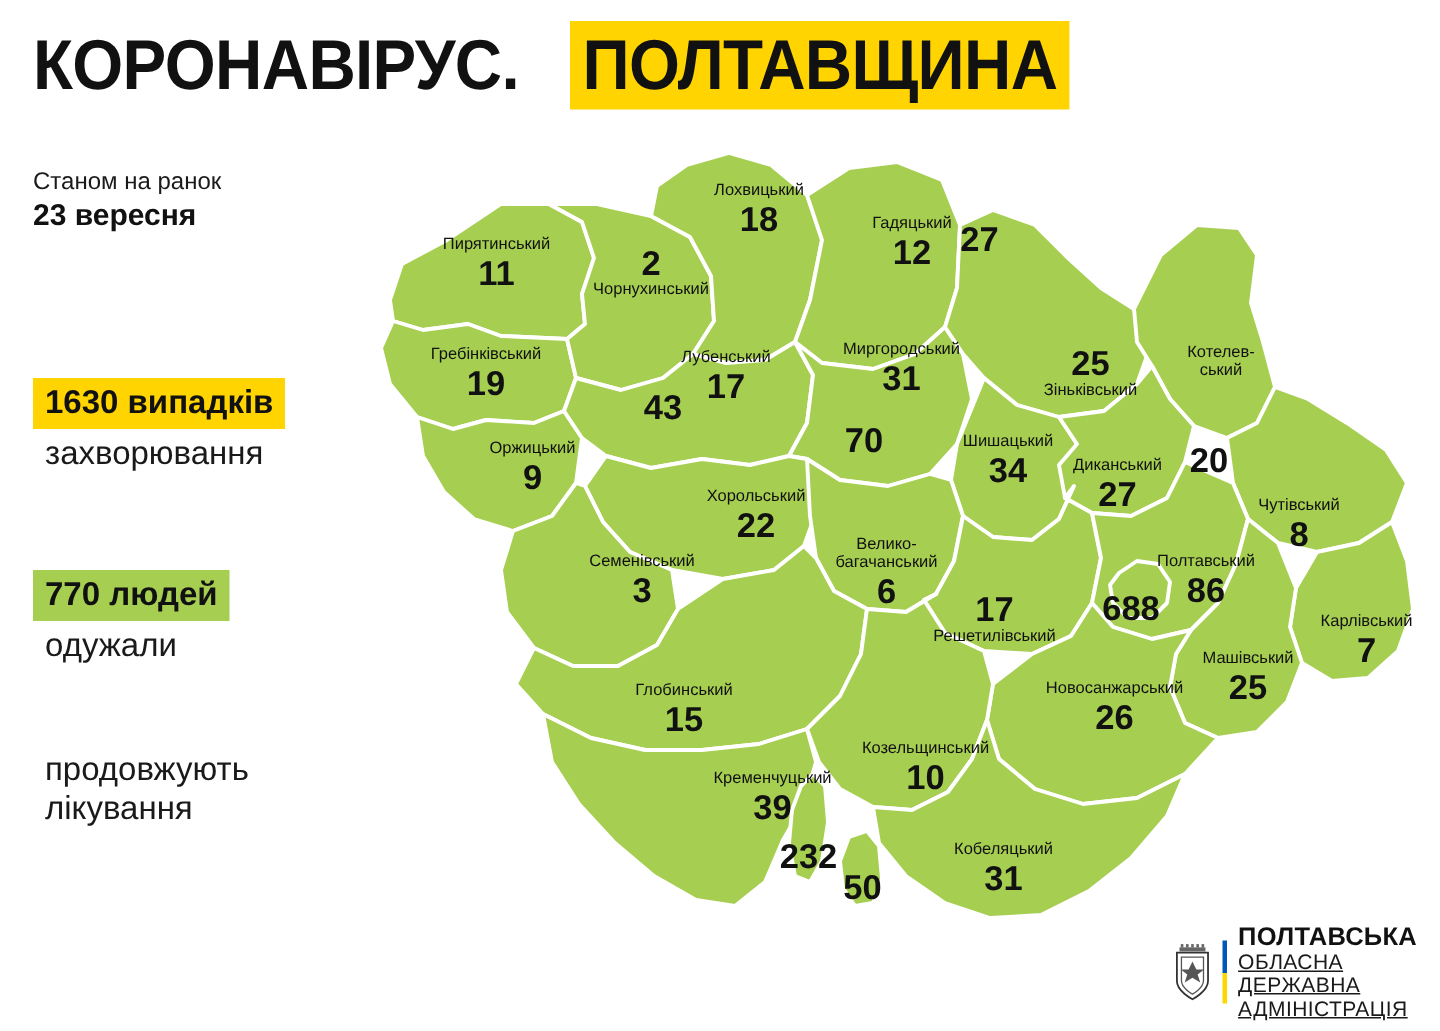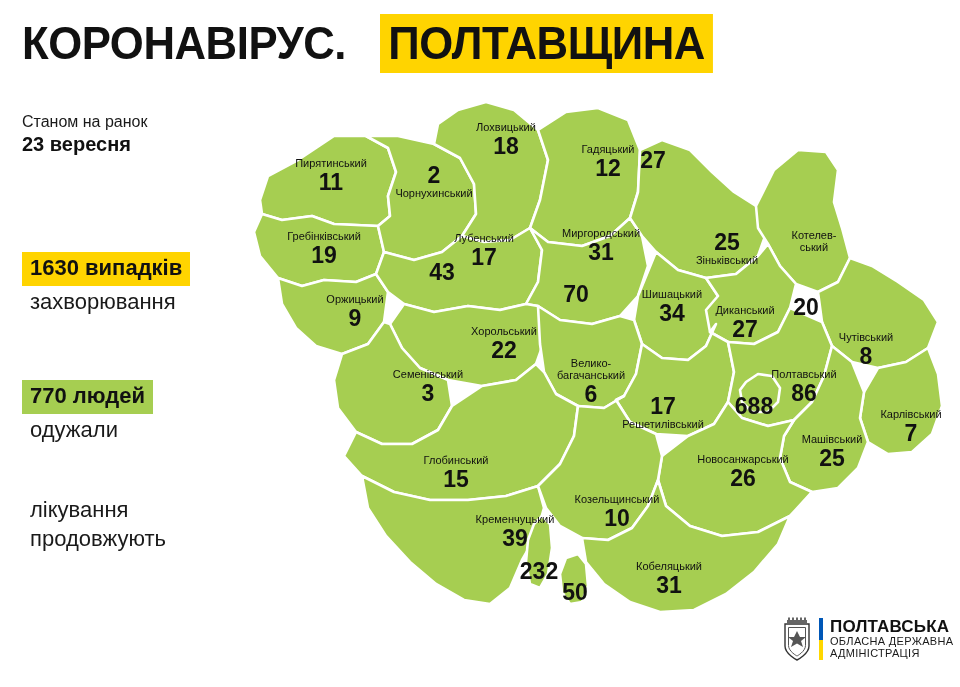--- a/index.html
+++ b/index.html
@@ -164,23 +164,24 @@
     background: linear-gradient(to bottom, #0057b7 0%, #0057b7 52%, #ffd700 52%, #ffd700 100%);
   }
   #logo-text { line-height: 1.08; }
   .logo-l1 {
     font-size: 17px;
     font-weight: bold;
     letter-spacing: 0.2px;
     color: #111111;
   }
   .logo-l2, .logo-l3 {
-    font-size: 11px;
+    font-size: 14px;
     letter-spacing: 0.3px;
     color: #1a1a1a;
+    text-decoration: underline;
   }
 </style>
 </head>
 <body>
 
 <div id="header">
   <span class="title-word">КОРОНАВІРУС.</span>
   <span class="title-word hl">ПОЛТАВЩИНА</span>
 </div>
 
@@ -192,22 +193,22 @@
     <div class="stat-value yellow">1630 випадків</div>
     <div class="stat-caption">захворювання</div>
   </div>
 
   <div class="stat-block" id="stat-recov">
     <div class="stat-value green">770 людей</div>
     <div class="stat-caption">одужали</div>
   </div>
 
   <div class="stat-block" id="stat-treat">
+    <div class="stat-caption">продовжують</div>
     <div class="stat-caption" style="margin-top:0">лікування</div>
-    <div class="stat-caption">продовжують</div>
   </div>
 </div>
 
 <div id="map-wrap">
   <svg id="map-svg" viewBox="0 0 722 545" xmlns="http://www.w3.org/2000/svg">
     <g>
 
       <path class="district-shape" d="M22,104 L30,80 L60,64 L96,40 L128,40 L150,52 L158,76 L150,100 L152,120 L140,130 L96,128 L74,120 L44,124 L24,118 Z"></path>
 
       <path class="district-shape" d="M24,118 L44,124 L74,120 L96,128 L140,130 L146,156 L138,178 L118,186 L86,184 L64,190 L40,182 L22,160 L16,136 Z"></path>

